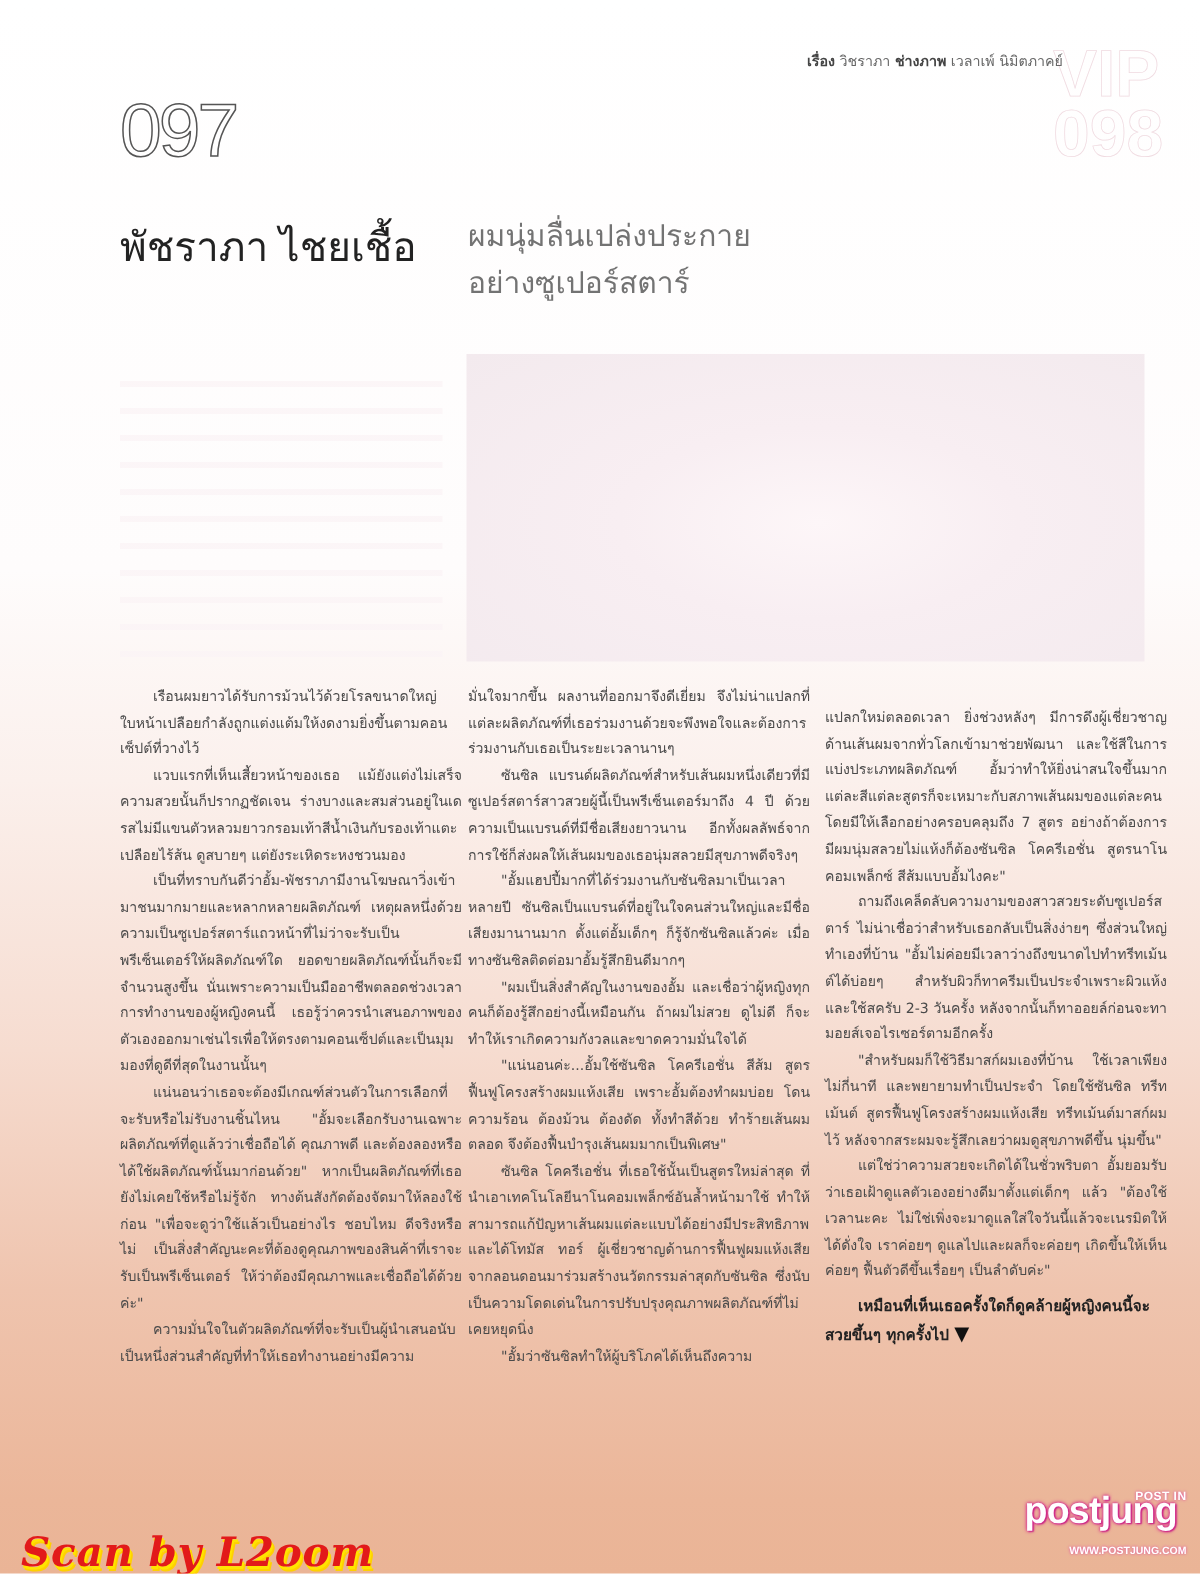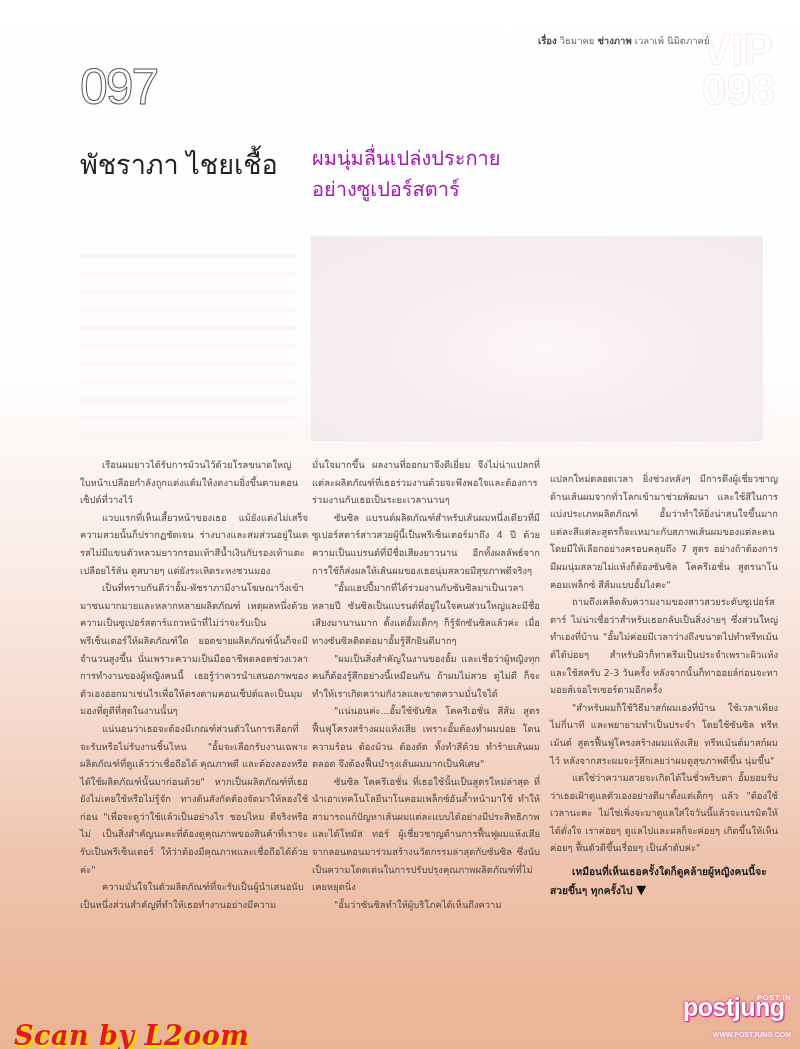--- a/index.html
+++ b/index.html
@@ -40,21 +40,21 @@
     line-height: 50px;
   }
   .name-heading {
     position: absolute; left: 80px; top: 143px;
     font-family: "Liberation Sans", sans-serif; font-size: 27px; font-weight: normal;
     color: #222; white-space: nowrap;
   }
   .headline {
     position: absolute; left: 312px; top: 143px; width: 222px;
     font-family: "Liberation Sans", sans-serif; font-size: 20px; line-height: 31px;
-    color: #a21caf;
+    color: #737373;
   }
   .deck {
     position: absolute; left: 543px; top: 145px; width: 250px;
     font-family: "Liberation Sans", sans-serif; font-size: 13px; line-height: 20px;
     color: #333; font-weight: bold;
   }
   .photo {
     position: absolute; left: 311px; top: 236px; width: 452px; height: 205px;
     background: radial-gradient(ellipse at 52% 55%, #fdf6f8 0%, #f8eef2 40%, #f3eaee 100%);
   }
@@ -109,21 +109,21 @@
 <div class="page">
 
   <div class="ghost-left-top"></div>
   <div class="ghost-vip">VIP 098</div>
   <div class="ghost-title"></div>
   <div class="ghost-sub"></div>
   <div class="ghost-left-col"></div>
 
   <div class="credits">
     <b>เรื่อง</b>
-    <span>วิธมาคย</span>
+    <span>วิชราภา</span>
     <b>ช่างภาพ</b>
     <span>เวลาเพ์ นิมิตภาคย์</span>
   </div>
 
   <div class="page-number">097</div>
   <h1 class="name-heading" style="margin:0;">พัชราภา ไชยเชื้อ</h1>
   <h2 class="headline" style="margin:0;font-weight:normal;">ผมนุ่มลื่นเปล่งประกายอย่างซูเปอร์สตาร์</h2>
 
   <div class="photo"></div>
 

